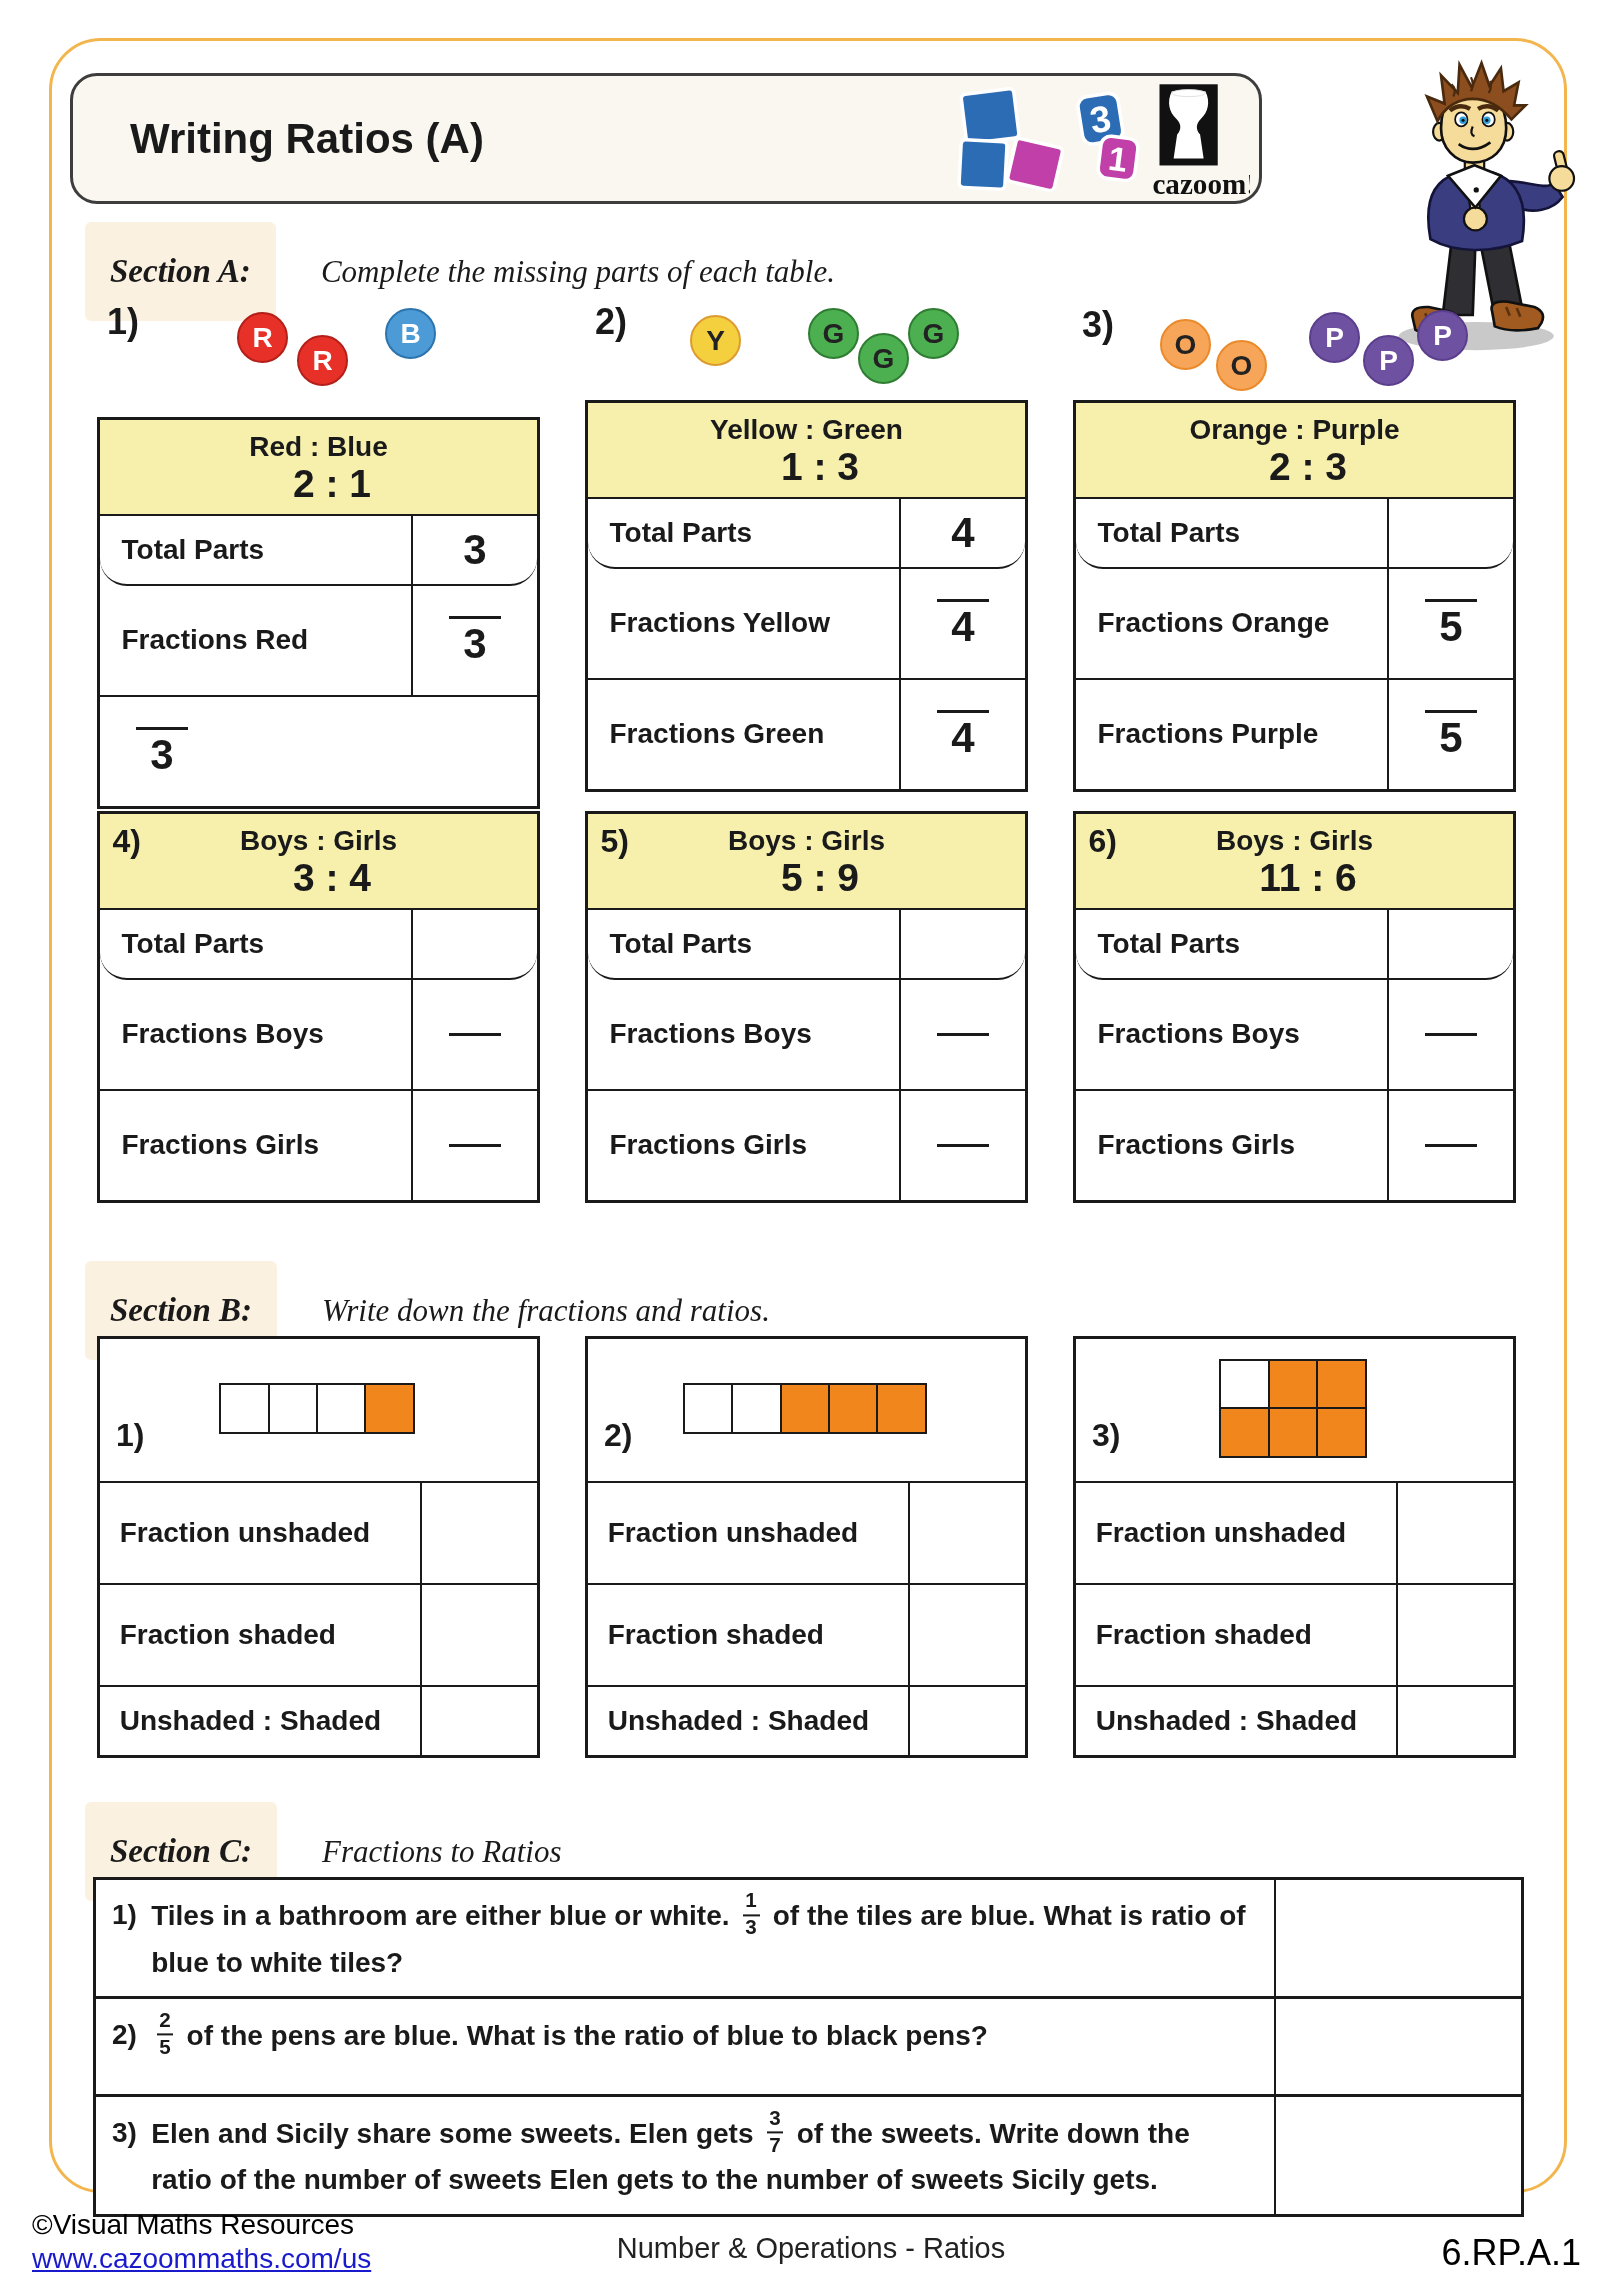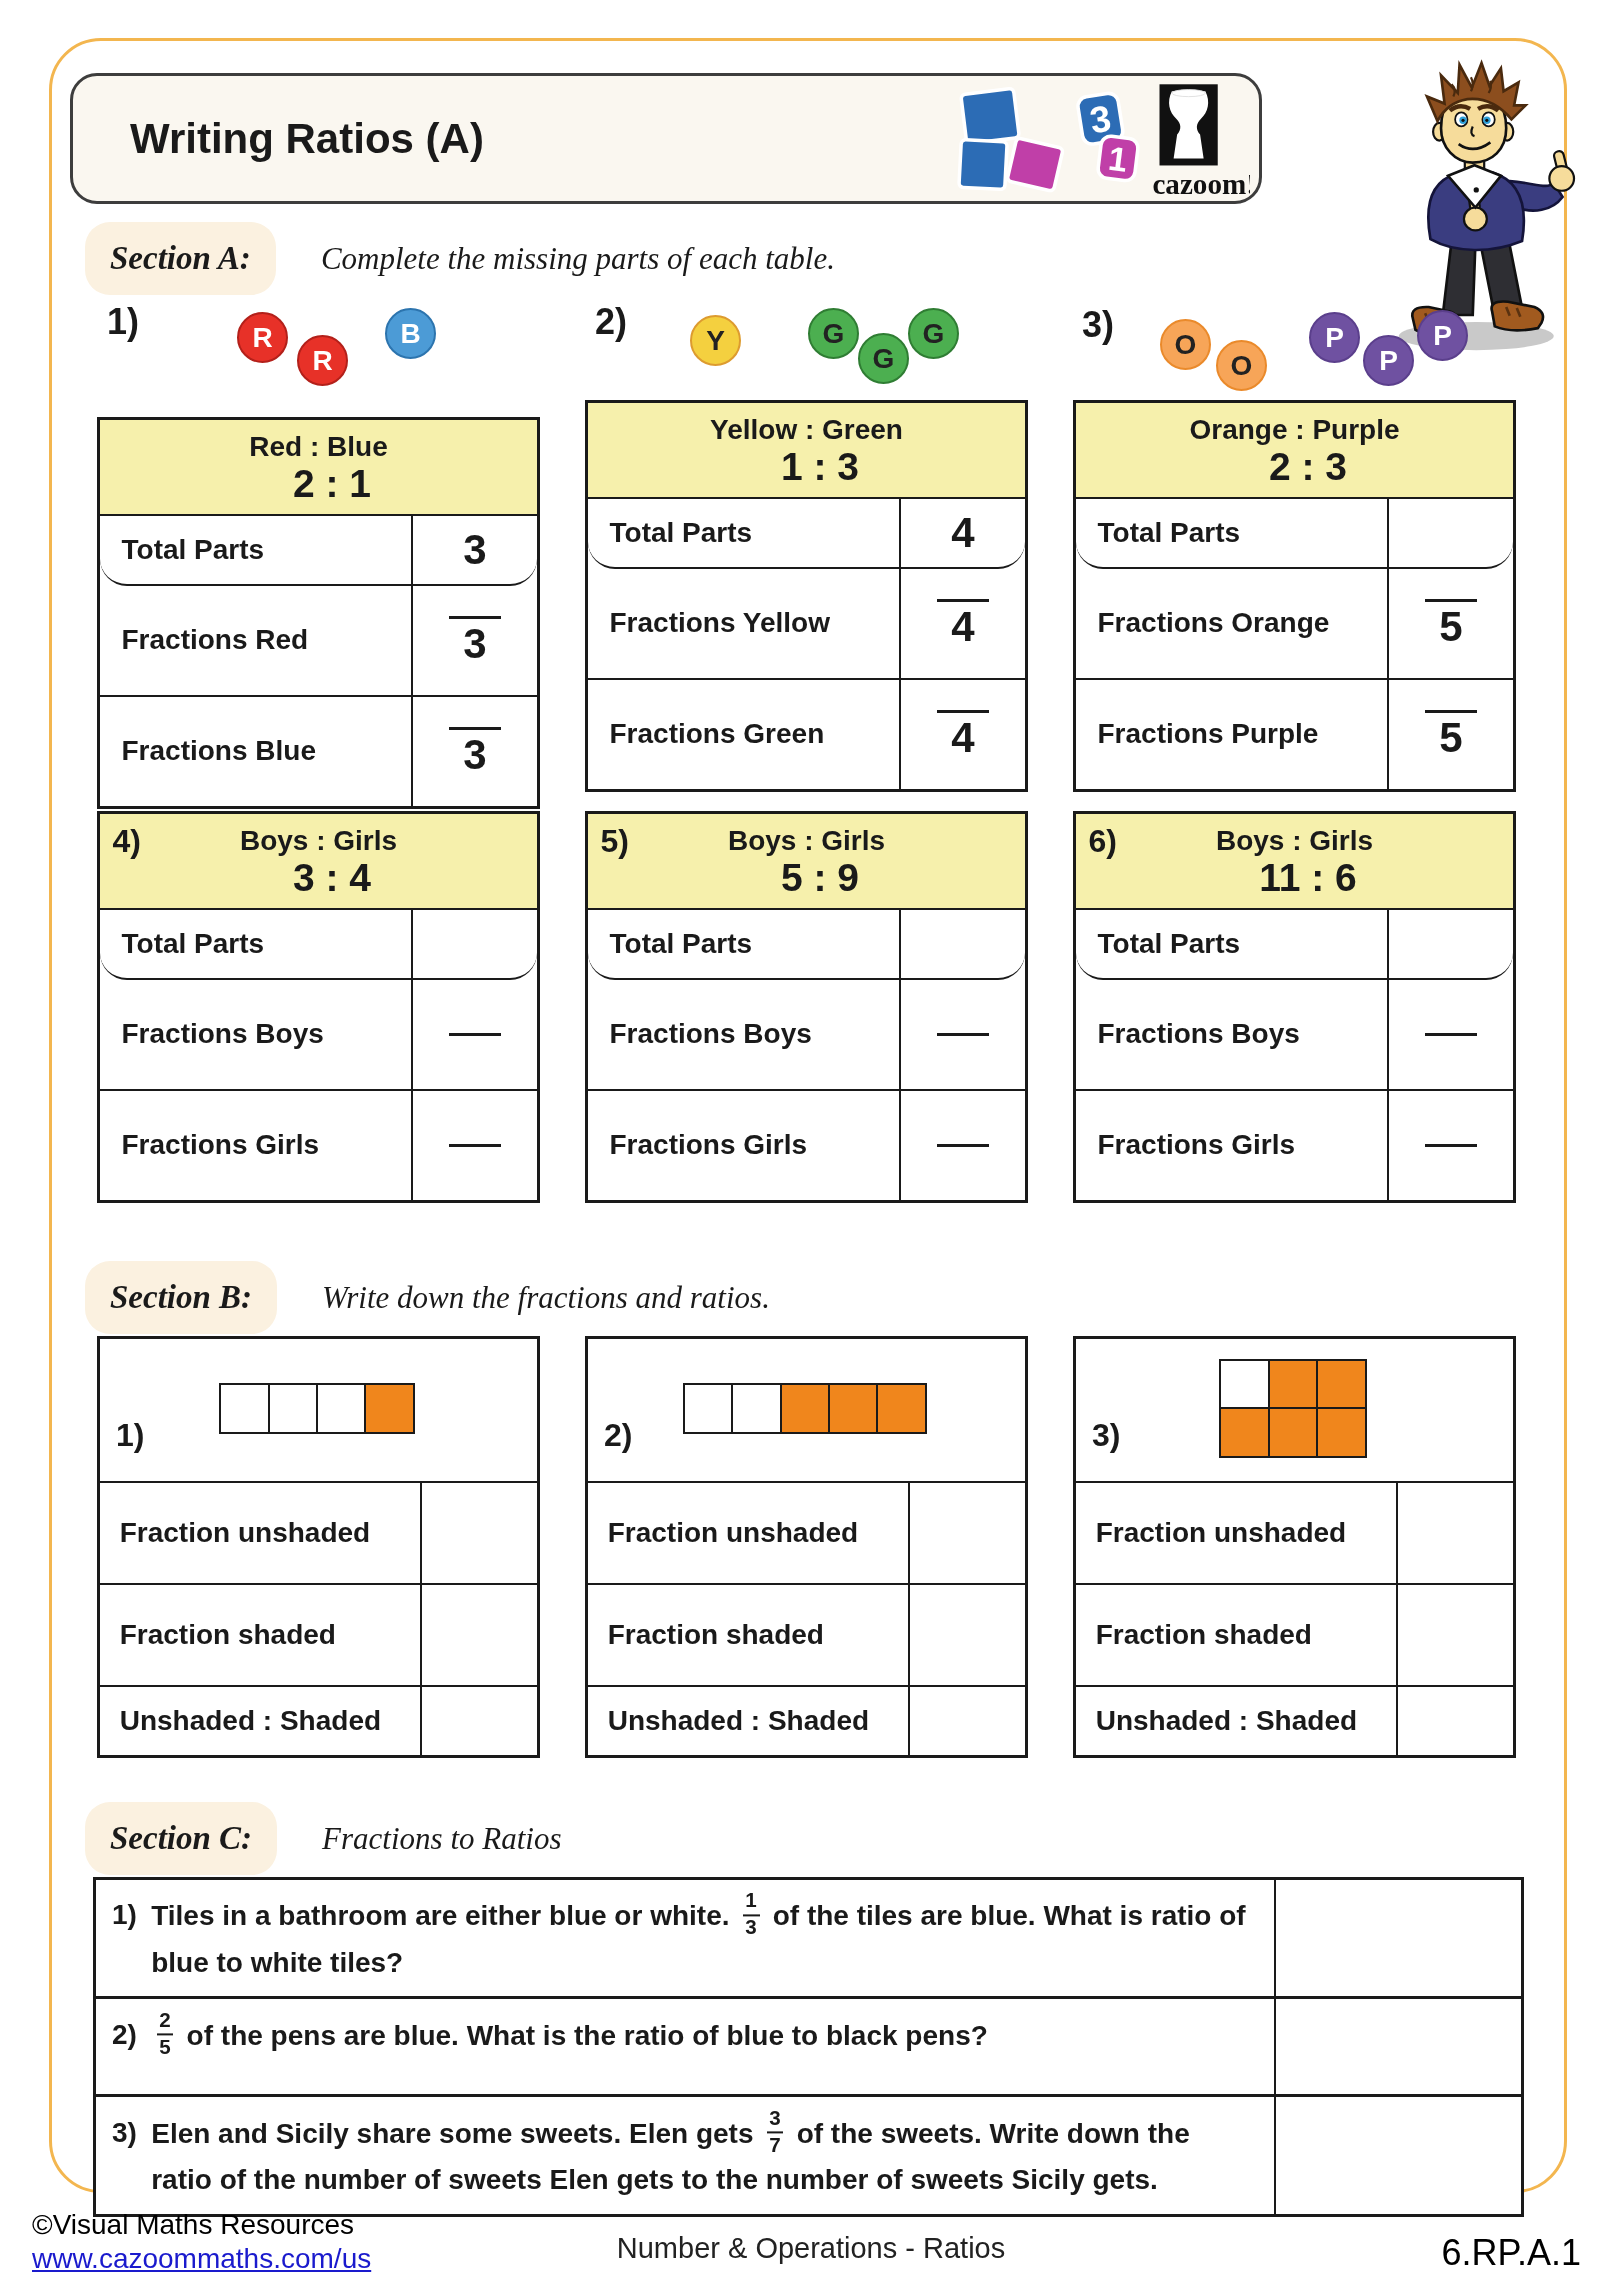--- a/index.html
+++ b/index.html
@@ -8,21 +8,21 @@
   .frame{position:absolute;left:49px;top:38px;width:1512px;height:2149px;
          border:3.6px solid #F3B64F;border-radius:52px;}
   
   .titlebox{position:absolute;left:70px;top:73px;width:1186px;height:125px;background:#FAF7F0;
             border:3.6px solid #3d3d3d;border-radius:27px;}
   .title{position:absolute;left:57px;top:39px;font-size:42px;font-weight:bold;}
   .logo-gfx{position:absolute;right:9px;top:2.7px;width:301px;height:120px;}
   .mascot{position:absolute;left:1360px;top:57px;width:229px;height:301px;}
   
   .secrow{position:absolute;display:flex;align-items:center;font-family:"Liberation Serif",serif;}
-  .seclabel{background:#FBF1E0;border-radius:25px;padding:18px 25px;font-weight:bold;
+  .seclabel{background:#FBF1E0;border-radius:6px;padding:31px 25px;font-weight:bold;
             font-style:italic;font-size:33px;}
   .instruction{font-style:italic;font-size:31px;margin-left:45px;}
   
   .qnum{position:absolute;font-size:36px;font-weight:bold;}
   .circ{position:absolute;width:51px;height:51px;border-radius:50%;display:flex;align-items:center;
         justify-content:center;font-size:28px;font-weight:bold;border:2.7px solid;box-sizing:border-box;}
   .c-red{background:#E73128;border-color:#B3201A;color:#fff;}
   .c-blue{background:#4C9BD6;border-color:#2C74AE;color:#fff;}
   .c-yellow{background:#F4D03F;border-color:#DD9B2F;color:#222;}
   .c-green{background:#4CAF50;border-color:#2F7D33;color:#222;}
@@ -175,21 +175,20 @@
     <div class="rt-row h122">
         <div class="rt-label">Fractions Red</div>
       <div class="rt-val">
           <span class="frac">
             <span class="bar"></span>
             <span class="den">3</span>
           </span>
         </div>
       </div>
     <div class="rt-row h122">
-        <div class="rt-label">Fractions Blue</div>
       <div class="rt-val">
           <span class="frac">
             <span class="bar"></span>
             <span class="den">3</span>
           </span>
         </div>
       </div>
   </div>
 
   <div class="rtable" style="left:585px;top:400px;">

